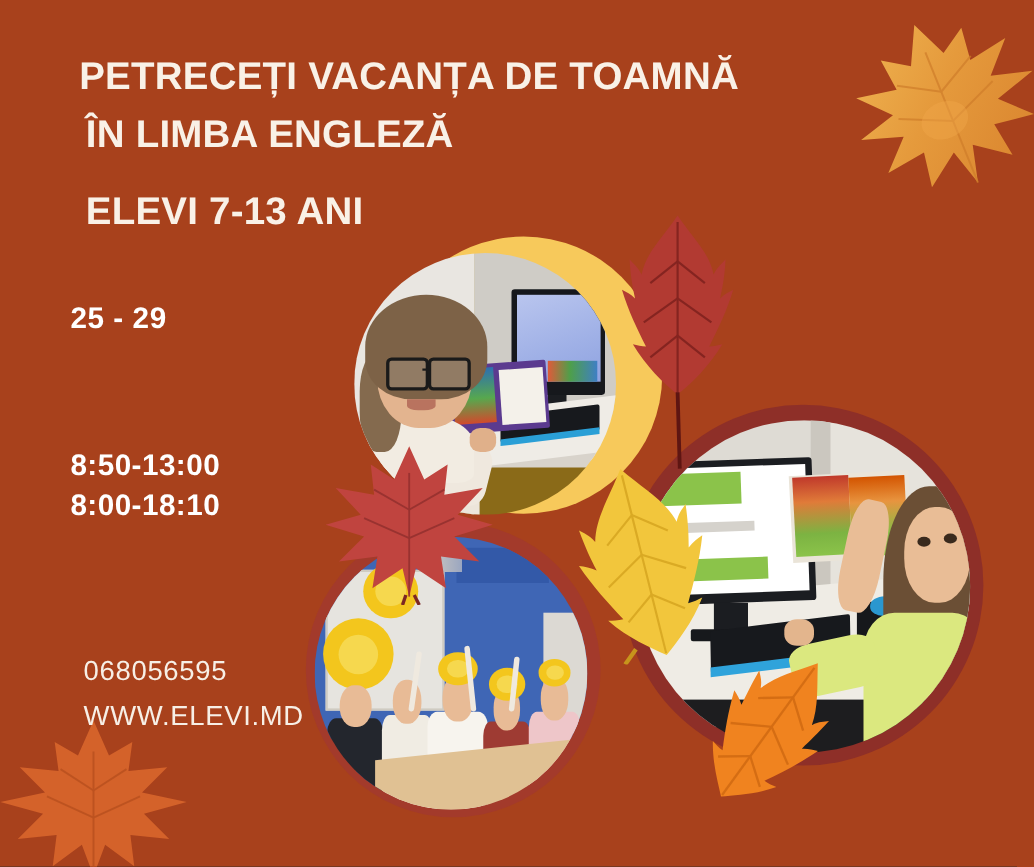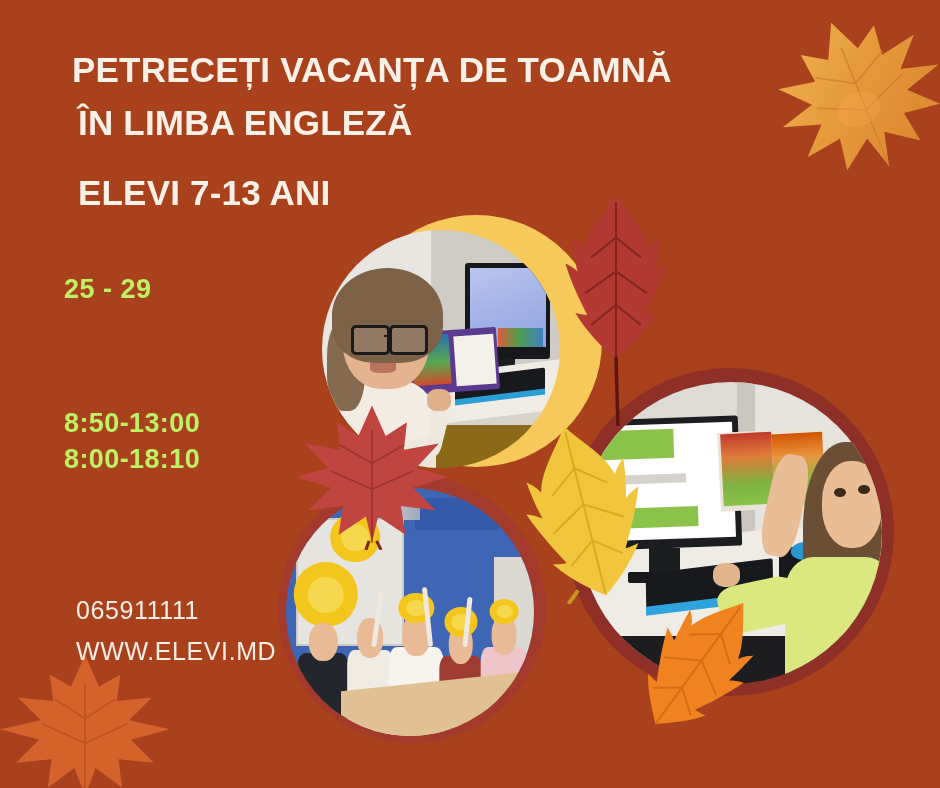--- a/index.html
+++ b/index.html
@@ -37,21 +37,21 @@
     font-stretch: condensed;
   }
   .headline .line.l2 { padding-left: 6px; }
   .headline .line.l3 { padding-left: 6px; margin-top: 18px; }
 
   
   .info-block {
     position: absolute;
     left: 64px;
     z-index: 40;
-    color: #bef264;
+    color: #ffffff;
     font-weight: bold;
     font-size: 27px;
     line-height: 1.33;
     letter-spacing: 0.5px;
     white-space: nowrap;
   }
   #date-block { top: 272px; }
   #hours-block { top: 406px; letter-spacing: 0.4px; }
 
   
@@ -484,17 +484,17 @@
   <div class="info-block" id="date-block">
     <div>25 - 29</div>
   </div>
 
   <div class="info-block" id="hours-block">
     <div>8:50-13:00</div>
     <div>8:00-18:10</div>
   </div>
 
   <div id="contact-block">
-    <div>065911111</div>
+    <div>068056595</div>
     <div>WWW.ELEVI.MD</div>
   </div>
 
 </div>
 
 </body></html>

